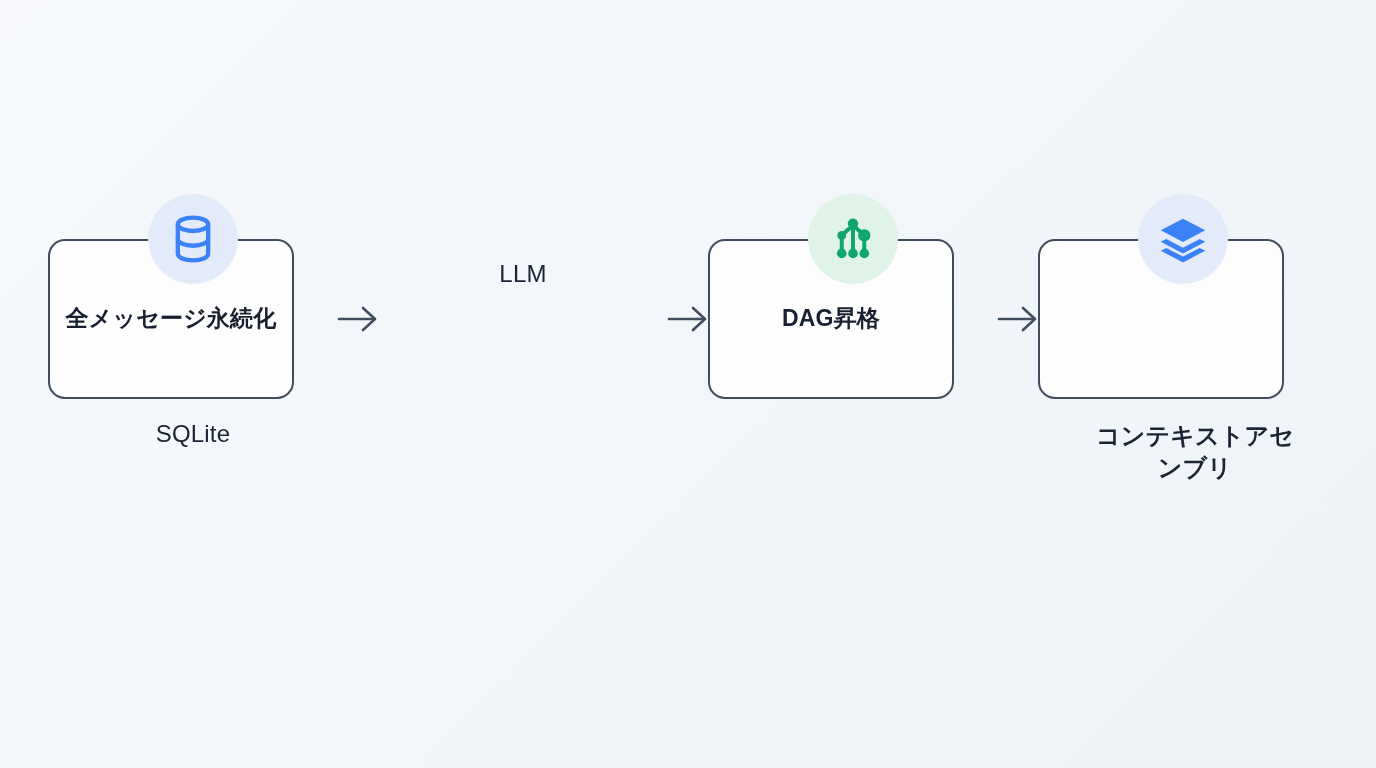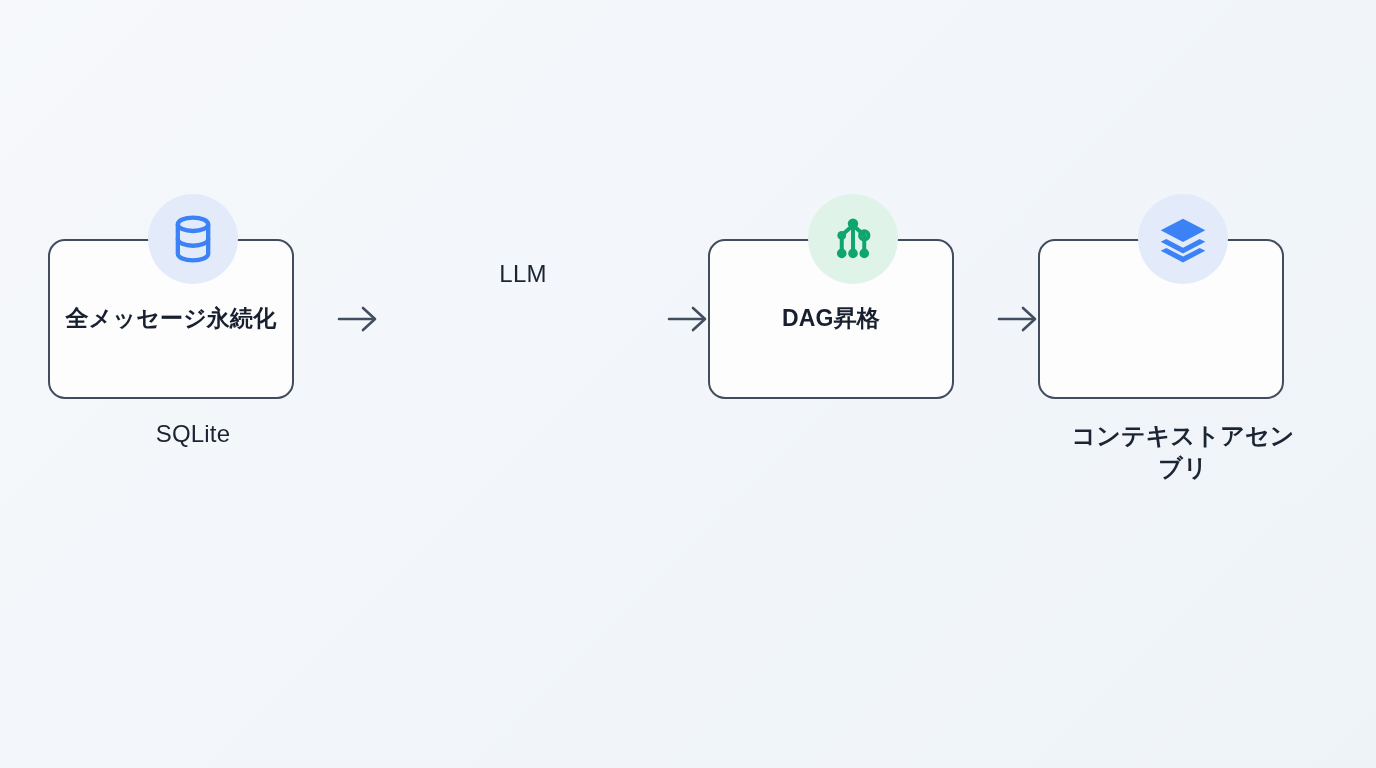--- a/index.html
+++ b/index.html
@@ -102,20 +102,21 @@
     margin-top: 21px;
     font-size: 24px;
     color: #1b2433;
     text-align: center;
     letter-spacing: 0.2px;
     min-height: 24px;
   }
 
   .caption.bold {
     font-weight: bold;
+    margin-left: 24px;
   }
 
   .arrow {
     flex: 0 0 auto;
     width: 84px;
     height: 160px;
     display: flex;
     align-items: center;
     justify-content: center;
   }

